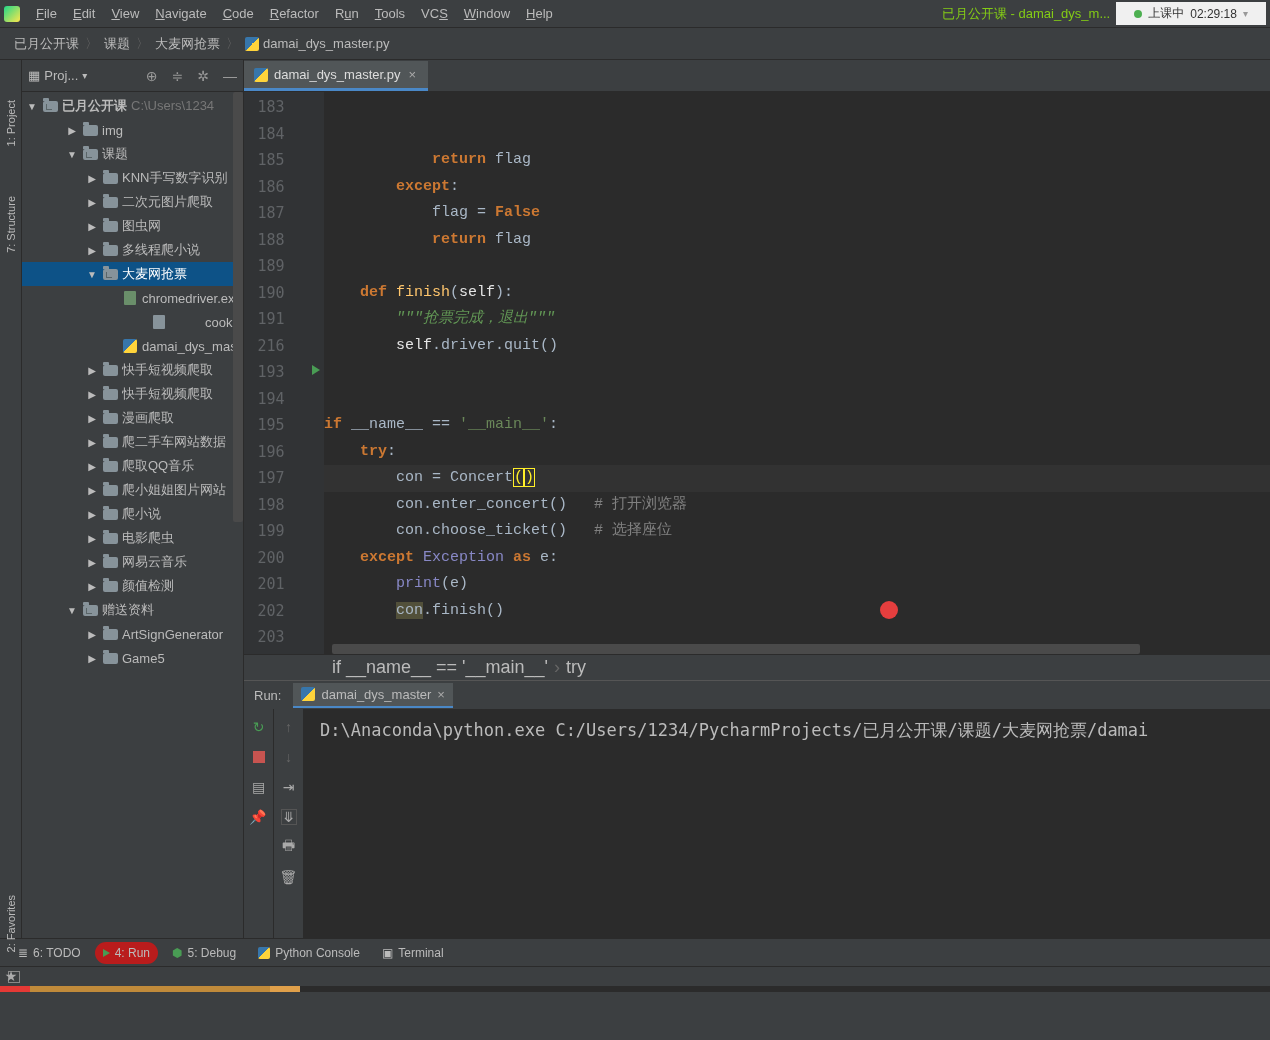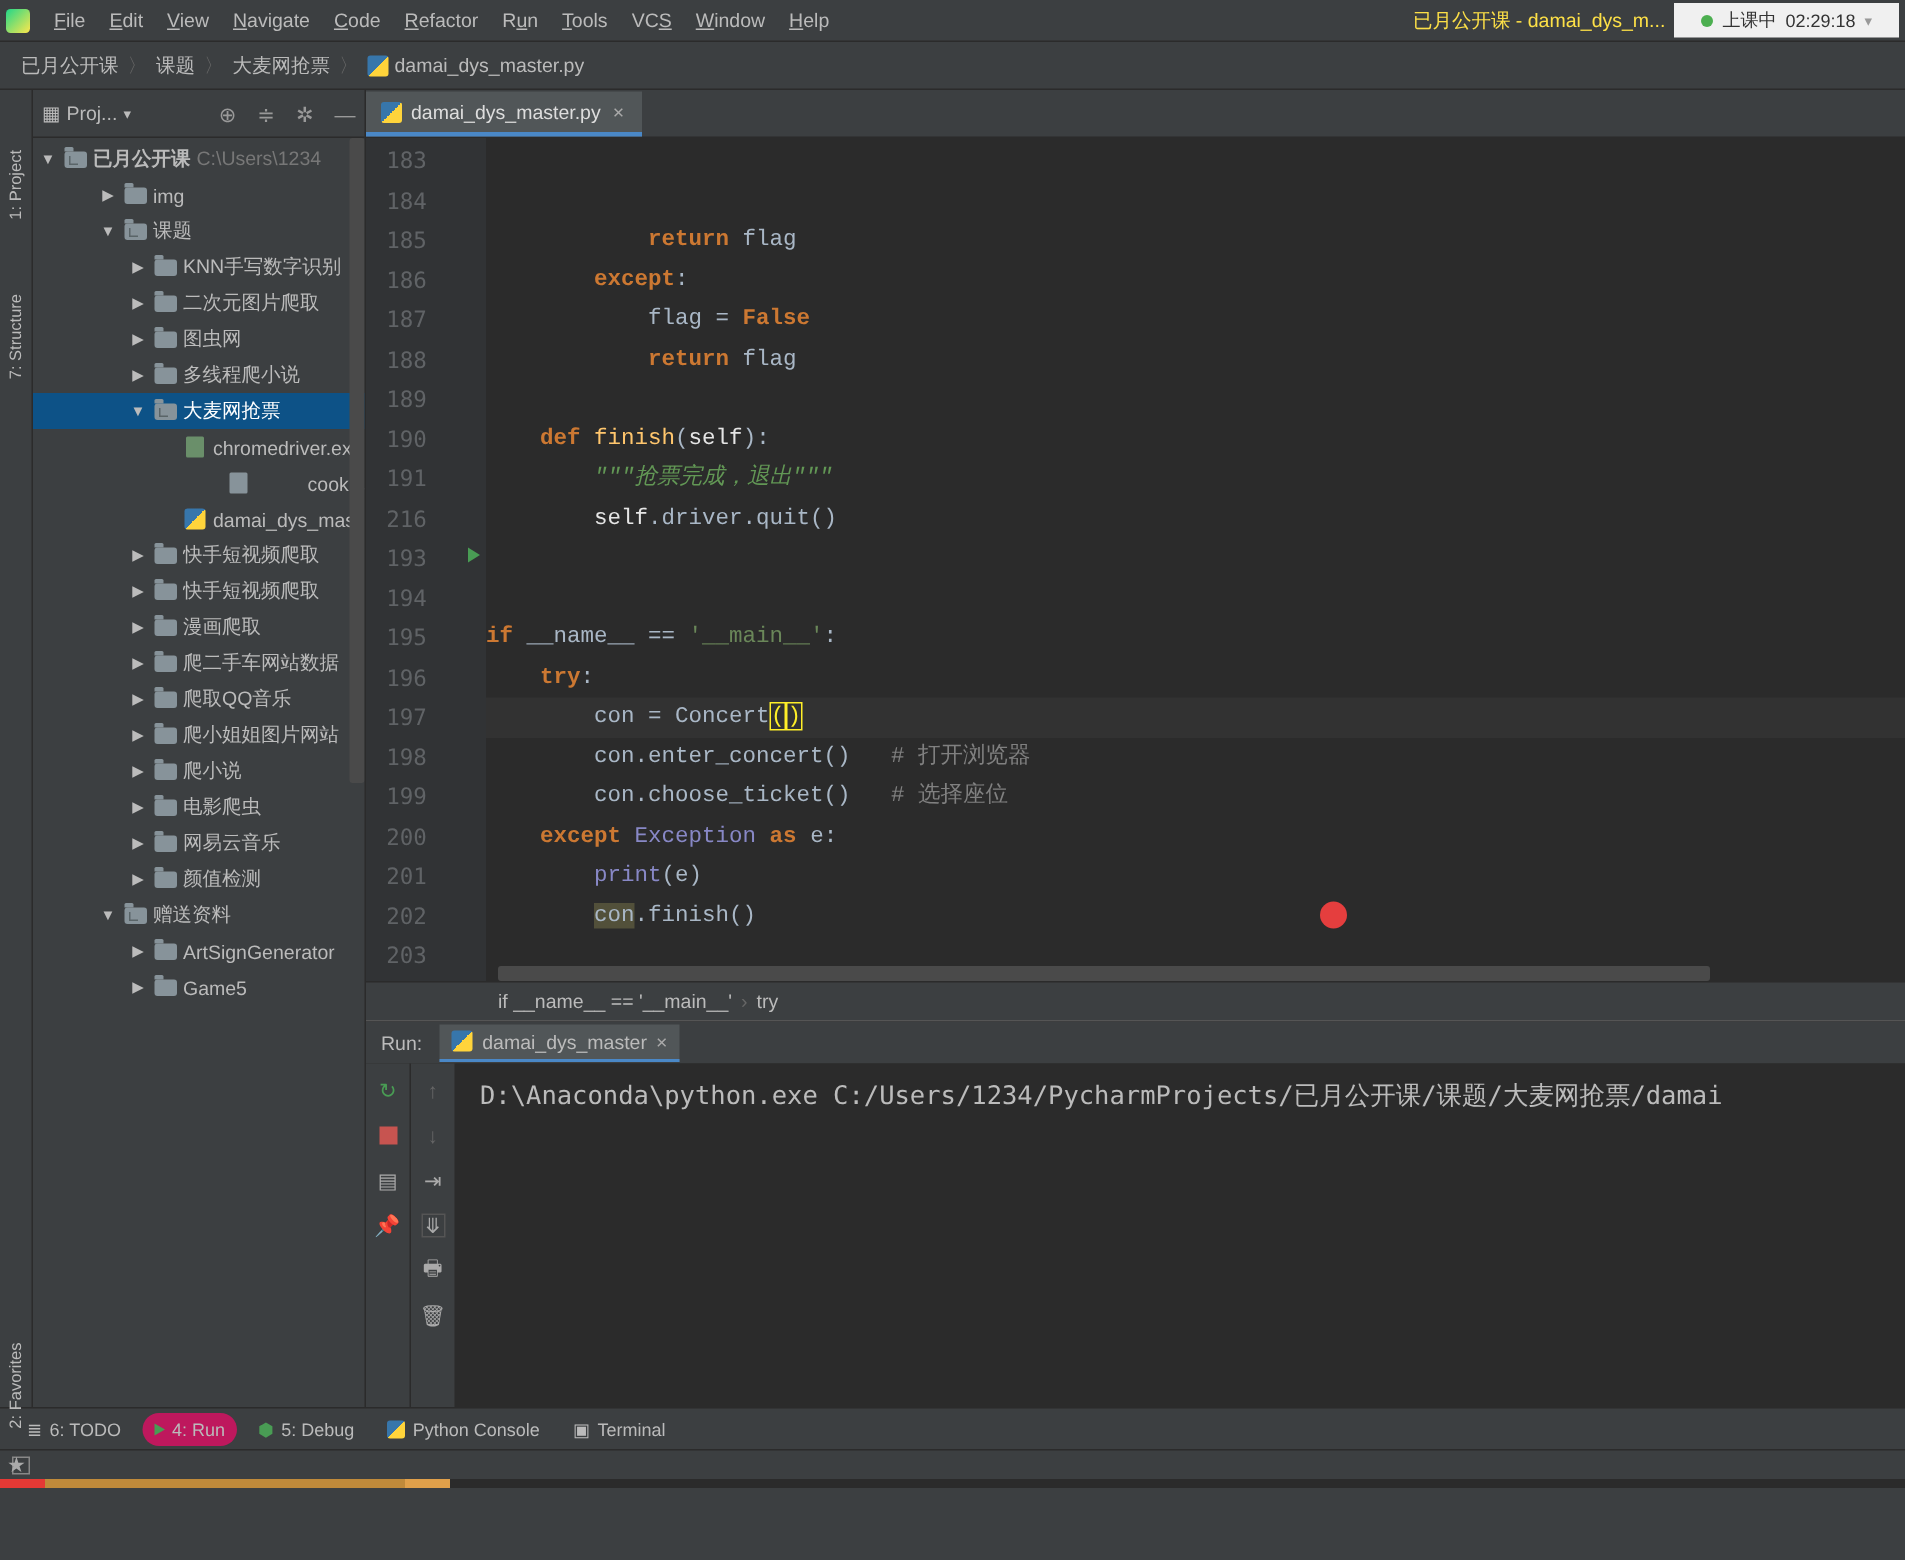--- a/index.html
+++ b/index.html
@@ -17,21 +17,21 @@
   height: 28px; 
   background: #3c3f41; 
   display: flex; 
   align-items: center; 
   padding: 0 4px;
   border-bottom: 1px solid #2b2b2b;
 }
 .menubar .logo { width: 16px; height: 16px; background: linear-gradient(135deg, #21d789, #fde74c); border-radius: 3px; margin-right: 8px; }
 .menubar .menu-item { padding: 0 8px; cursor: pointer; }
 .menubar .menu-item u { text-decoration: underline; }
-.menubar .title { margin-left: auto; color: #fde047; padding-right: 6px; }
+.menubar .title { margin-left: auto; color: #84cc16; padding-right: 6px; }
 .status-chip { 
   background: #f0f0f0; 
   color: #333; 
   padding: 3px 18px; 
   display: flex; 
   align-items: center; 
   gap: 6px;
   font-size: 12px;
 }
 .status-chip .dot { width: 8px; height: 8px; background: #4caf50; border-radius: 50%; }
@@ -149,21 +149,21 @@
 .op { color: #a9b7c6; }
 .caret-bracket { border: 1px solid #ffef28; color: #ffef28; }
 .red-dot { position: absolute; width: 18px; height: 18px; background: #e53e3e; border-radius: 50%; left: 556px; top: 509px;}
 .h-scroll { position: absolute; bottom: 0; left: 0; right: 130px; height: 10px; background: #4a4a4a; border-radius: 2px; margin-left: 8px;}
 .editor-breadcrumb { 
   height: 26px; 
   background: #3c3f41; 
   border-top: 1px solid #2b2b2b;
   display: flex; align-items: center;
   padding-left: 88px;
-  font-size: 13px;
+  font-size: 18px;
   color: #bbb;
 }
 .editor-breadcrumb .sep { color: #666; padding: 0 6px;}
 .run-panel { 
   background: #2b2b2b; 
   border-top: 1px solid #555;
   display: flex; flex-direction: column;
 }
 .run-header { 
   height: 28px; 
@@ -220,21 +220,21 @@
   height: 28px; 
   background: #3c3f41; 
   border-top: 1px solid #2b2b2b;
   display: flex; 
   align-items: center;
   padding: 0 10px;
   gap: 6px;
   font-size: 12px;
 }
 .bottom-bar .btab { padding: 4px 8px; display: flex; align-items: center; gap: 5px; cursor: pointer;}
-.bottom-bar .btab.active { background: #be185d; border-radius: 11px; }
+.bottom-bar .btab.active { background: #b91c1c; border-radius: 11px; }
 .bottom-bar .play-sm { width:0; height:0; border-left: 7px solid #499c54; border-top: 4px solid transparent; border-bottom: 4px solid transparent;}
 .bottom-bar .bug-sm { color: #499c54;}
 .status-line { height: 20px; background: #3c3f41; border-top: 1px solid #2b2b2b; display: flex; align-items: center; padding: 0 8px;}
 .status-line .sq { width: 12px; height: 12px; border: 1px solid #888; }
 .left-gutter2 { 
   position: fixed; 
   left: 0; 
   bottom: 56px; 
   width: 22px;
   display: flex;

